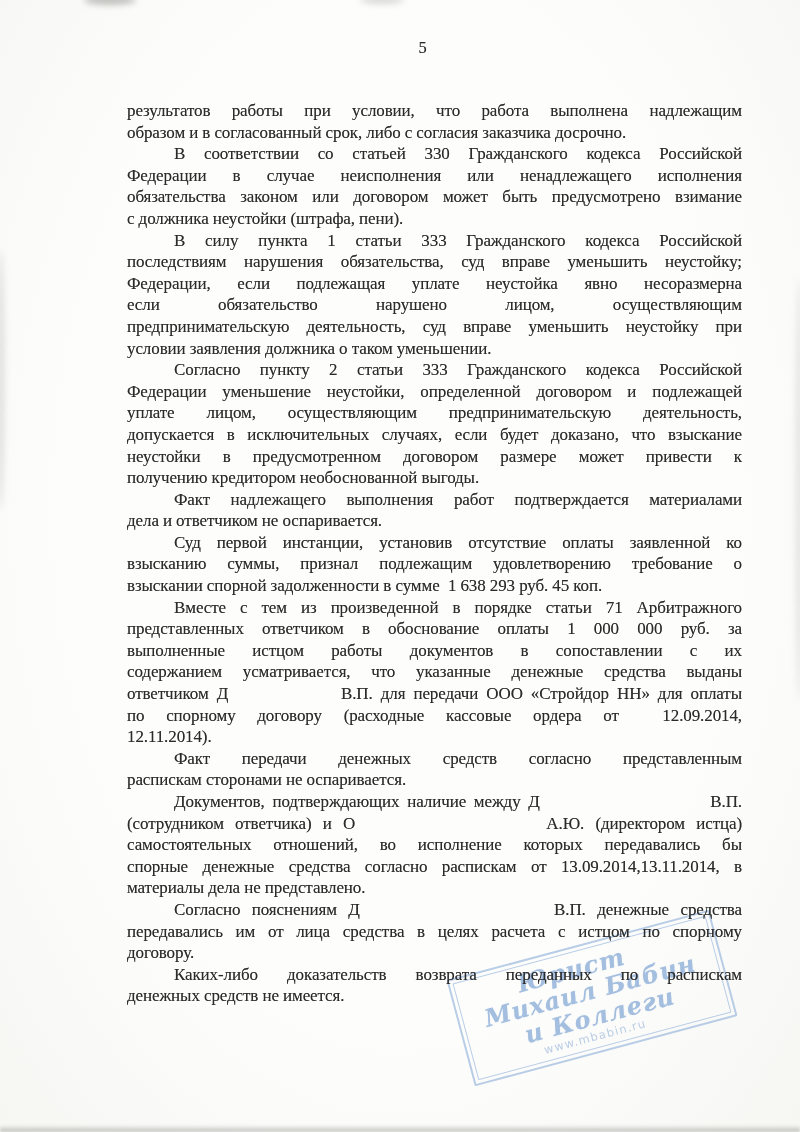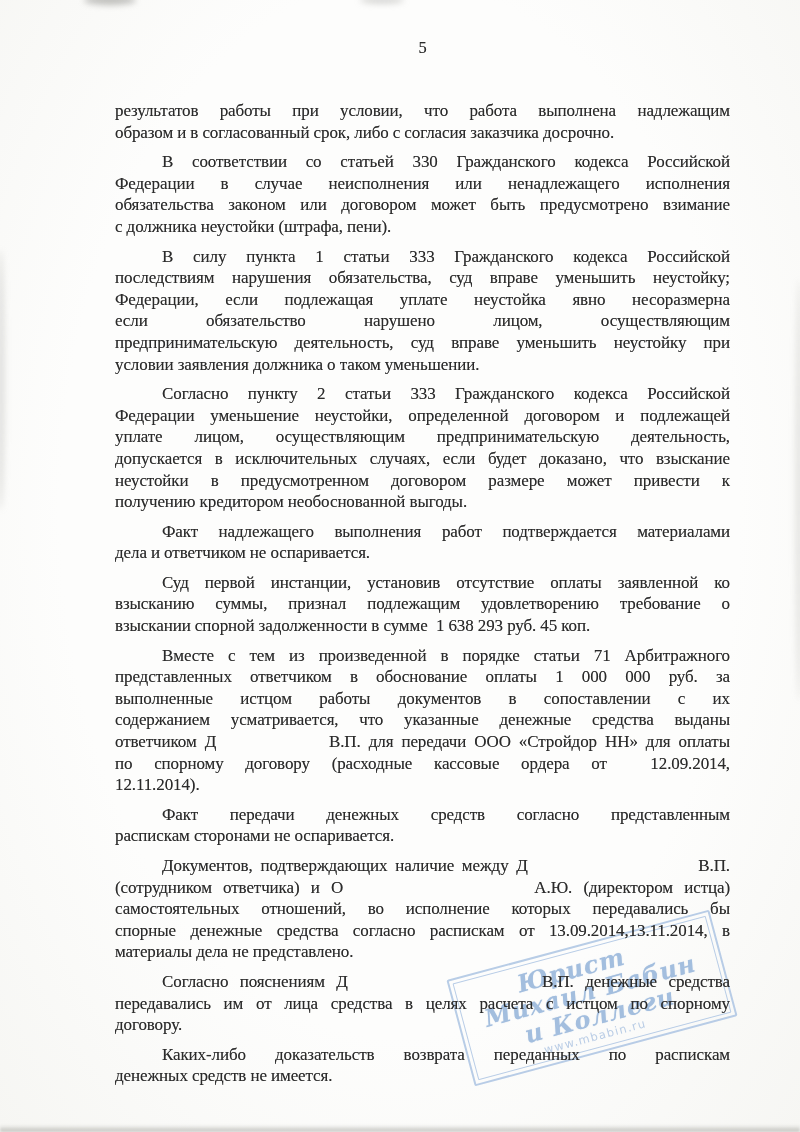--- a/index.html
+++ b/index.html
@@ -23,32 +23,32 @@
     background:linear-gradient(to top, rgba(130,130,124,.5), rgba(130,130,124,0));
   }
   
   .page-number{
     position:absolute;left:115px;top:38px;width:615px;
     text-align:center;font-size:16.5px;color:#2b2b2b;
     text-shadow:0 0 .6px rgba(43,43,43,.55);
   }
   
   .text-block{
-    position:absolute;left:115px;top:100px;width:615px;z-index:2;
+    position:absolute;left:127px;top:100px;width:615px;z-index:2;
     color:#2b2b2b;font-size:17px;
     text-shadow:0 0 .6px rgba(43,43,43,.5);
     letter-spacing:-0.1px;
   }
   .para{margin:0;padding:0;}
   .line{
     height:21.6px;line-height:21.6px;
     text-align:justify;text-align-last:justify;
     white-space:normal;
   }
-  .line.first{text-indent:47px;margin-top:8px;}
+  .line.first{text-indent:47px;}
   .line.last{text-align:left;text-align-last:left;}
   
   .stamp{
     position:absolute;left:456px;top:943px;width:272px;height:110px;
     transform:rotate(-15deg);transform-origin:center center;
     border:2px solid #b3c9e5;border-radius:2px;
     z-index:1;opacity:.92;box-sizing:border-box;
   }
   .stamp-inner{
     position:absolute;inset:3px;border:1.6px solid #b3c9e5;border-radius:1px;

